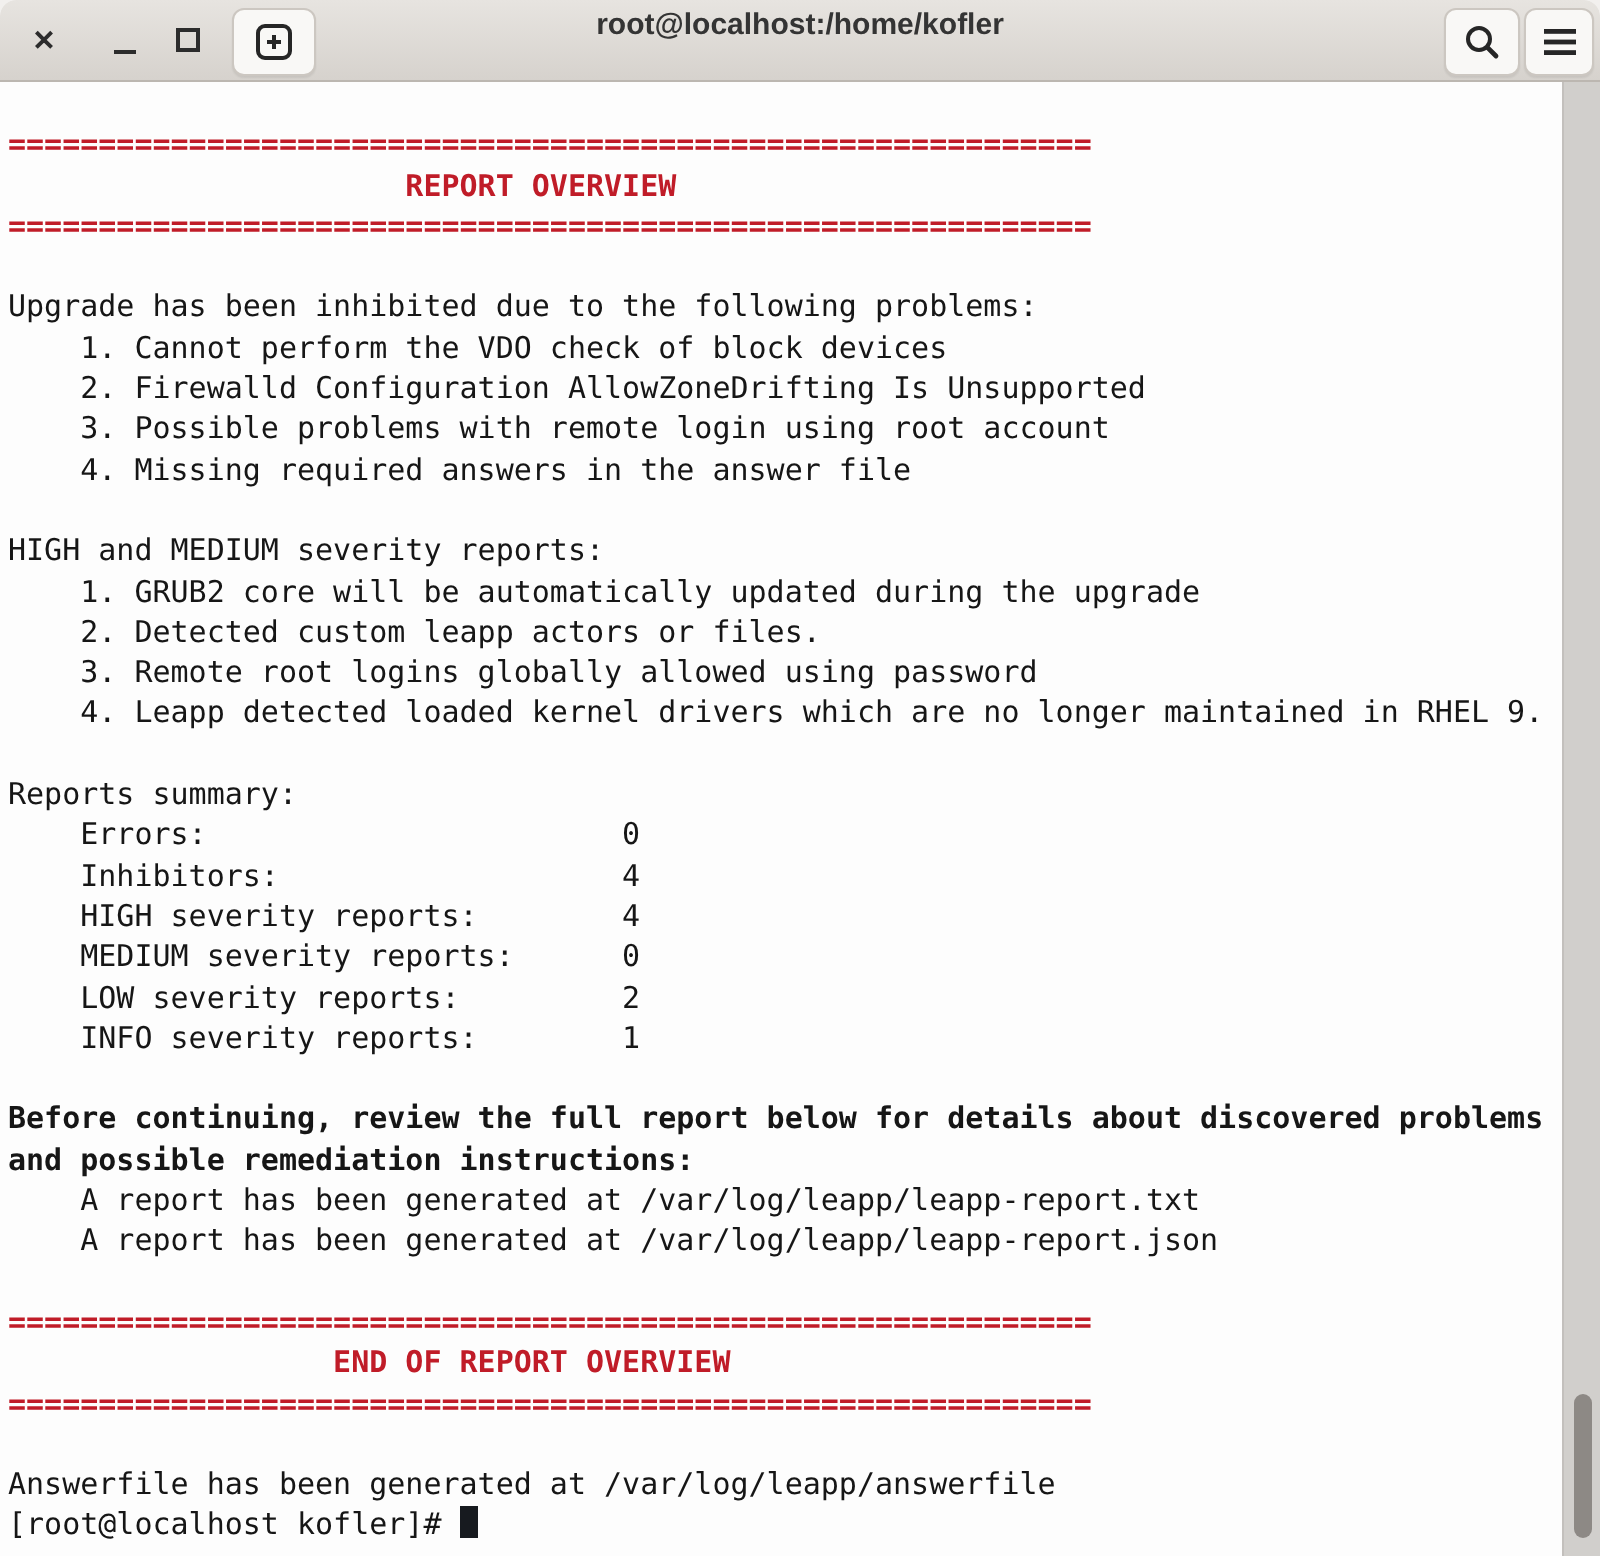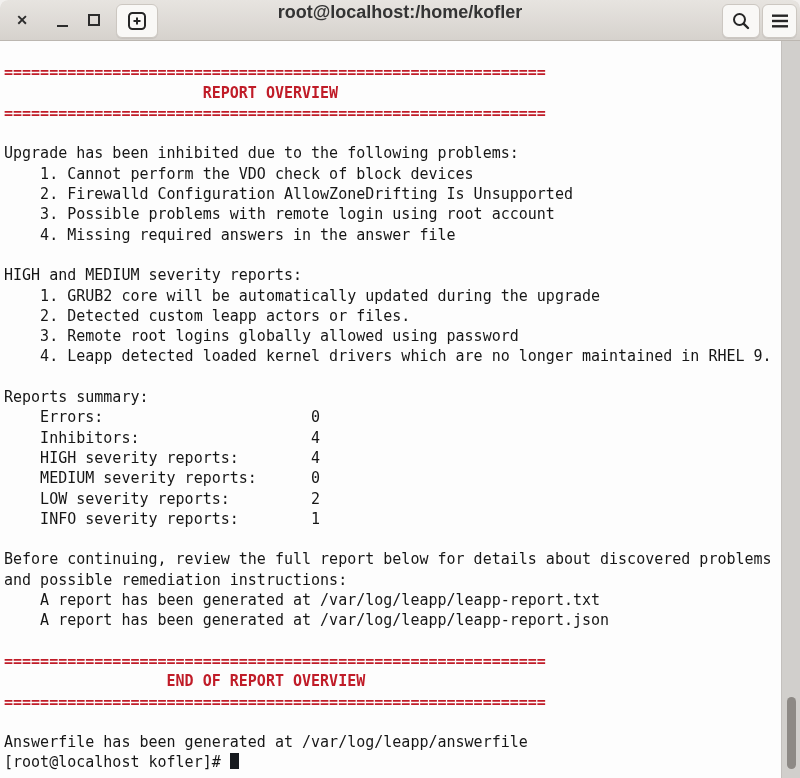--- a/index.html
+++ b/index.html
@@ -11,28 +11,28 @@
   .tb-glyph{position:absolute;top:0;height:40px;display:flex;align-items:center;justify-content:center;cursor:default;}
   .close-g{left:10px;width:24px;font-weight:700;font-size:14px;color:#2c2c2c;}
   .min-bar{display:block;width:11px;height:2px;background:#2c2c2c;margin-top:12px;}
   .min-wrap{left:50px;width:24px;}
   .max-box{display:block;width:8px;height:8px;border:2px solid #2c2c2c;}
   .max-wrap{left:82px;width:24px;}
   .tb-btn{position:absolute;top:4px;height:32px;background:#f9f8f6;border:1px solid #ccc7c1;border-radius:6px;box-shadow:0 1px 1px rgba(0,0,0,.07);display:flex;align-items:center;justify-content:center;cursor:pointer;}
   .btn-newtab{left:116px;width:40px;}
   .btn-search{left:722px;width:36px;}
   .btn-menu{left:762px;width:33px;}
-  .tb-title{position:absolute;left:0;right:0;top:0;height:24px;display:flex;align-items:center;justify-content:center;font-size:18px;font-weight:700;color:#343434;pointer-events:none;}
+  .tb-title{position:absolute;left:0;right:0;top:0;height:24px;display:flex;align-items:center;justify-content:center;font-size:15px;font-weight:700;color:#343434;pointer-events:none;}
 
   
   .term{position:relative;height:737px;background:#fdfdfd;}
   .lines{position:absolute;left:4px;top:1px;right:20px;font-family:"DejaVu Sans Mono","Liberation Mono",monospace;font-size:15px;line-height:20.3px;color:#161616;white-space:pre;}
   .tline{height:20.3px;}
   .tline.red{color:#c01c28;font-weight:700;}
-  .tline.bold{font-weight:400;}
+  .tline.bold{font-weight:700;}
   .cursor{display:inline-block;width:9px;height:16px;background:#171a1f;vertical-align:-2px;}
 
   
   .scrollbar{position:absolute;top:0;right:0;width:18px;height:100%;background:#d1cfcc;border-left:1px solid #c3c0bd;}
   .thumb{position:absolute;right:4px;bottom:9px;width:9px;height:72px;background:#8d8985;border-radius:5px;cursor:pointer;}
 </style>
 </head>
 <body>
 
 <div class="window">

